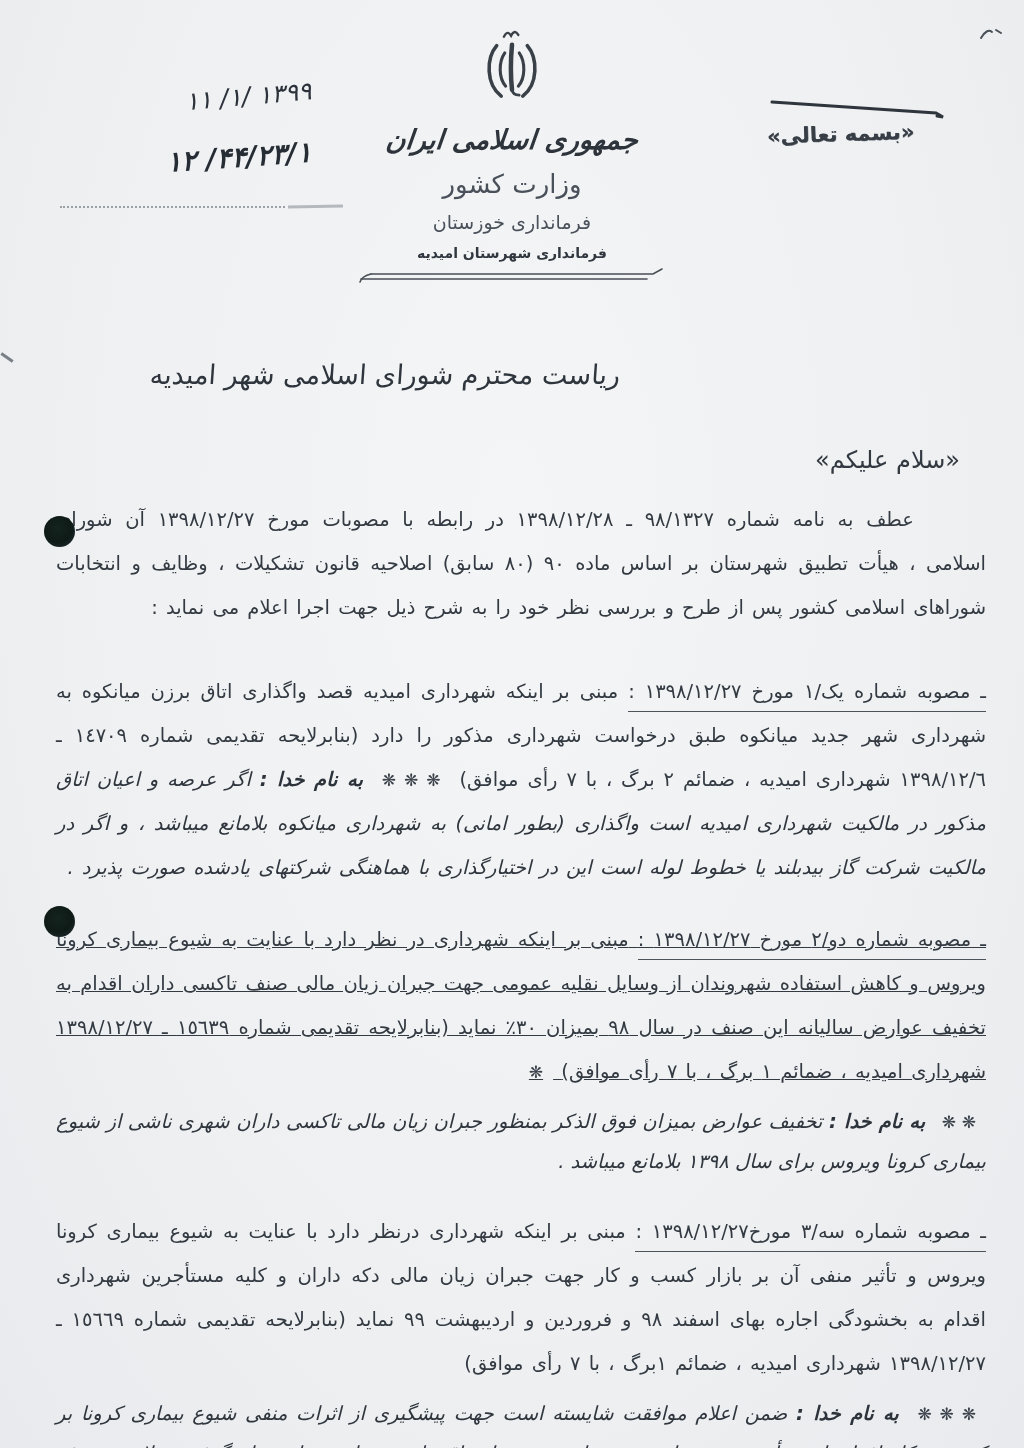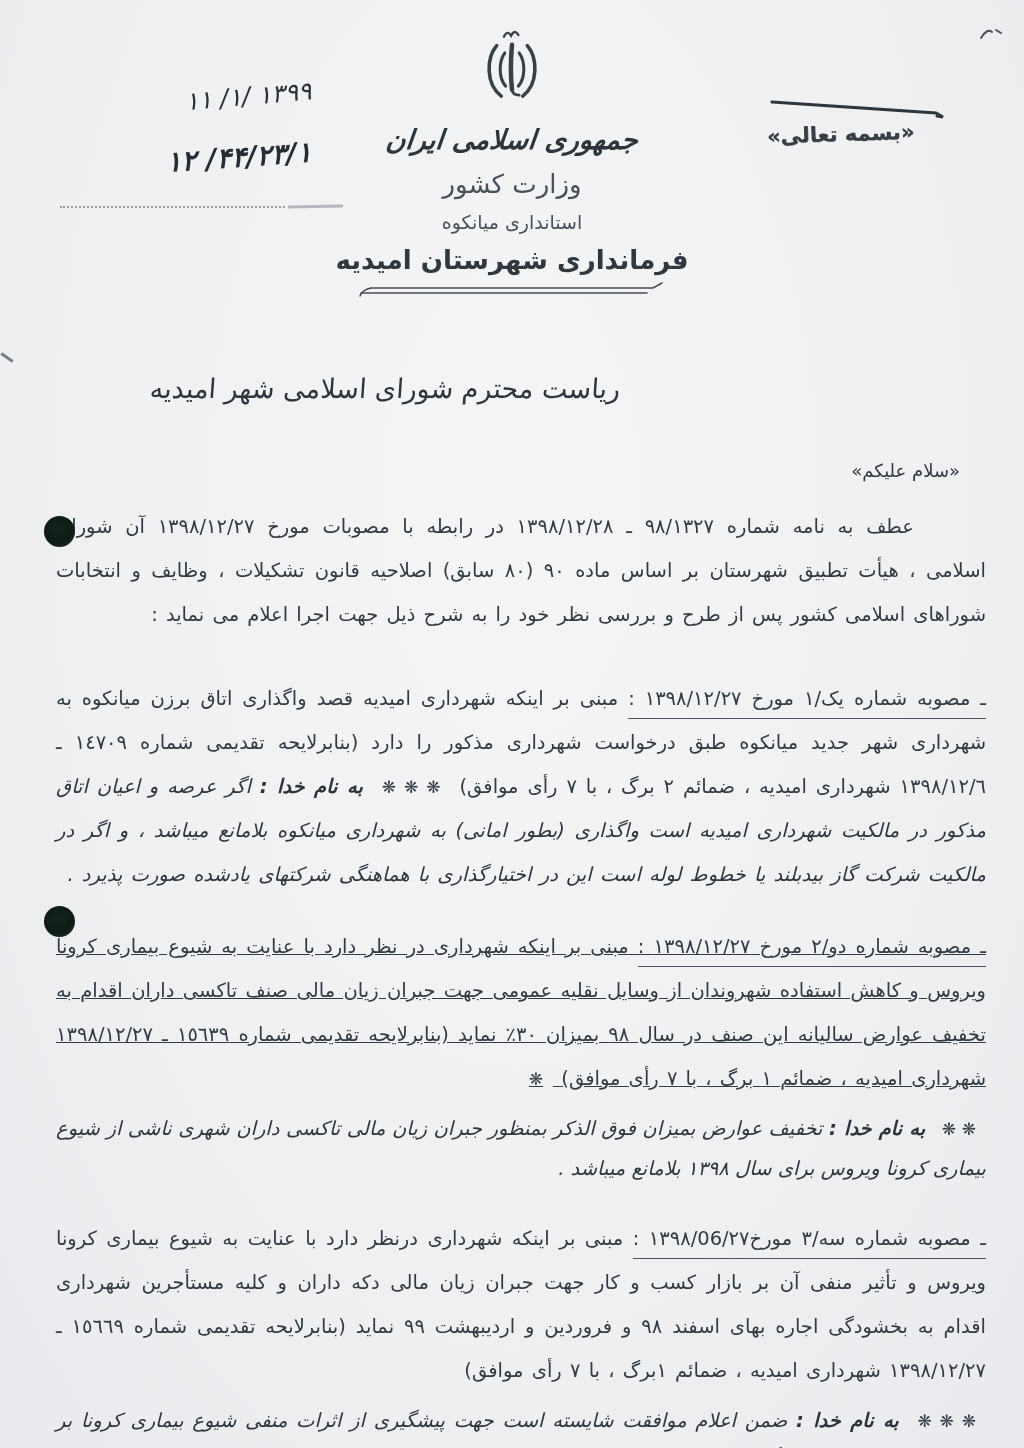--- a/index.html
+++ b/index.html
@@ -20,21 +20,21 @@
   
   .header { text-align: center; padding-top: 24px; }
   .emblem { display: inline-block; }
   .country {
     font-size: 27px; font-weight: bold; font-style: italic;
     color: #2e343b; margin-top: 4px; transform: skewX(-6deg);
     letter-spacing: 1px;
   }
   .ministry { font-size: 26px; color: #49505a; margin-top: 14px; letter-spacing: 2px; }
   .province { font-size: 19px; color: #4a515b; margin-top: 12px; letter-spacing: 1px; }
-  .office   { font-size: 26px; font-weight: bold; color: #31373f; margin-top: 12px; letter-spacing: 1px; }
+  .office   { font-size: 14px; font-weight: bold; color: #31373f; margin-top: 12px; letter-spacing: 1px; }
   .divider  { margin-top: 6px; }
 
   
   .stamp { position: absolute; top: 88px; left: 42px; width: 270px; direction: rtl; }
   .stamp .line1 {
     font-size: 25px; font-style: italic; color: #2c323a;
     transform: rotate(-5deg); letter-spacing: 3px; font-weight: 500;
   }
   .stamp .line2 {
     font-size: 28px; font-style: italic; color: #262c34;
@@ -73,21 +73,21 @@
   .letter { padding: 0 38px 0 56px; }
   .recipient {
     margin-top: 70px; margin-left: 0; padding-left: 94px;
     text-align: left; direction: rtl;
   }
   .recipient span {
     display: inline-block;
     font-size: 27px; color: #2f353d; font-weight: 500;
     transform: skewX(-4deg); letter-spacing: 0px;
   }
-  .salutation { margin-top: 56px; padding-right: 26px; font-size: 18px; color: #333941; font-weight: 500; }
+  .salutation { margin-top: 56px; padding-right: 26px; font-size: 24px; color: #333941; font-weight: 500; }
   p.body-text {
     font-size: 19.5px; line-height: 44px; text-align: justify;
     color: #333a42; word-spacing: 2px;
   }
   .intro { margin-top: 24px; text-indent: 72px; }
   .res-1 { margin-top: 40px; }
   .res-2 { margin-top: 28px; text-decoration: underline; }
   .res-3 { margin-top: 28px; }
   .lead { border-bottom: 1.4px solid #4d535b; padding-bottom: 8px; }
   .marks { color: #3a414a; font-size: 17px; letter-spacing: 5px; padding: 0 10px; }
@@ -132,21 +132,21 @@
           <path d="M40,68 q1,6 8,6" stroke-width="3"></path>
           <path d="M32,27 C25,37 25,55 33,64" stroke-width="3.4"></path>
           <path d="M48,27 C55,37 55,55 47,64" stroke-width="3.4"></path>
           <path d="M23,19 C11,33 11,62 28,75" stroke-width="4"></path>
           <path d="M57,19 C69,33 69,62 52,75" stroke-width="4"></path>
         </g>
       </svg>
     </div>
     <div class="country">جمهوری اسلامی ایران</div>
     <div class="ministry">وزارت کشور</div>
-    <div class="province">استانداری میانکوه</div>
+    <div class="province">فرمانداری خوزستان</div>
     <div class="office">فرمانداری شهرستان امیدیه</div>
     <div class="divider">
       <svg width="310" height="18" viewBox="0 0 310 18">
         <g stroke="#4a4f55" fill="none" stroke-width="1.6" stroke-linecap="round">
           <path d="M14,7 H296 l9,-5"></path>
           <path d="M4,12 H290"></path>
           <path d="M14,7 q-9,2 -11,8"></path>
         </g>
       </svg>
     </div>
@@ -175,21 +175,21 @@
       <span>مبنی بر اینکه شهرداری در نظر دارد با عنایت به شیوع بیماری کرونا ویروس و کاهش استفاده شهروندان از وسایل نقلیه عمومی جهت جبران زیان مالی صنف تاکسی داران اقدام به تخفیف عوارض سالیانه این صنف در سال ۹۸ بمیزان ۳۰٪ نماید (بنابرلایحه تقدیمی شماره ١٥٦٣٩ ـ ۱۳۹۸/۱۲/۲۷ شهرداری امیدیه ، ضمائم ۱ برگ ، با ۷ رأی موافق)</span>
       <span class="marks">❋</span>
     </p>
     <p class="reply-par">
       <span class="marks">❋ ❋</span>
       <span class="reply-lead">به نام خدا :</span>
       <span class="reply-text">تخفیف عوارض بمیزان فوق الذکر بمنظور جبران زیان مالی تاکسی داران شهری ناشی از شیوع بیماری کرونا ویروس برای سال ۱۳۹۸ بلامانع میباشد .</span>
     </p>
 
     <p class="body-text res-3">
-      <span class="lead">ـ مصوبه شماره سه/۳ مورخ۱۳۹۸/06/۲۷ :</span>
+      <span class="lead">ـ مصوبه شماره سه/۳ مورخ۱۳۹۸/۱۲/۲۷ :</span>
       <span>مبنی بر اینکه شهرداری درنظر دارد با عنایت به شیوع بیماری کرونا ویروس و تأثیر منفی آن بر بازار کسب و کار جهت جبران زیان مالی دکه داران و کلیه مستأجرین شهرداری اقدام به بخشودگی اجاره بهای اسفند ۹۸ و فروردین و اردیبهشت ۹۹ نماید (بنابرلایحه تقدیمی شماره ١٥٦٦٩ ـ ۱۳۹۸/۱۲/۲۷ شهرداری امیدیه ، ضمائم ۱برگ ، با ۷ رأی موافق)</span>
     </p>
     <p class="reply-par">
       <span class="marks">❋ ❋ ❋</span>
       <span class="reply-lead">به نام خدا :</span>
       <span class="reply-text">ضمن اعلام موافقت شایسته است جهت پیشگیری از اثرات منفی شیوع بیماری کرونا بر کسب و کار افراد یا مستأجرین شهرداری تصمیمات و تمهیدات اقتصادی جبرانی ، با درنظر گرفتن صلاح و صرفه شهرداری صورت پذیرد .</span>
     </p>
 
   </div>
 </div>

